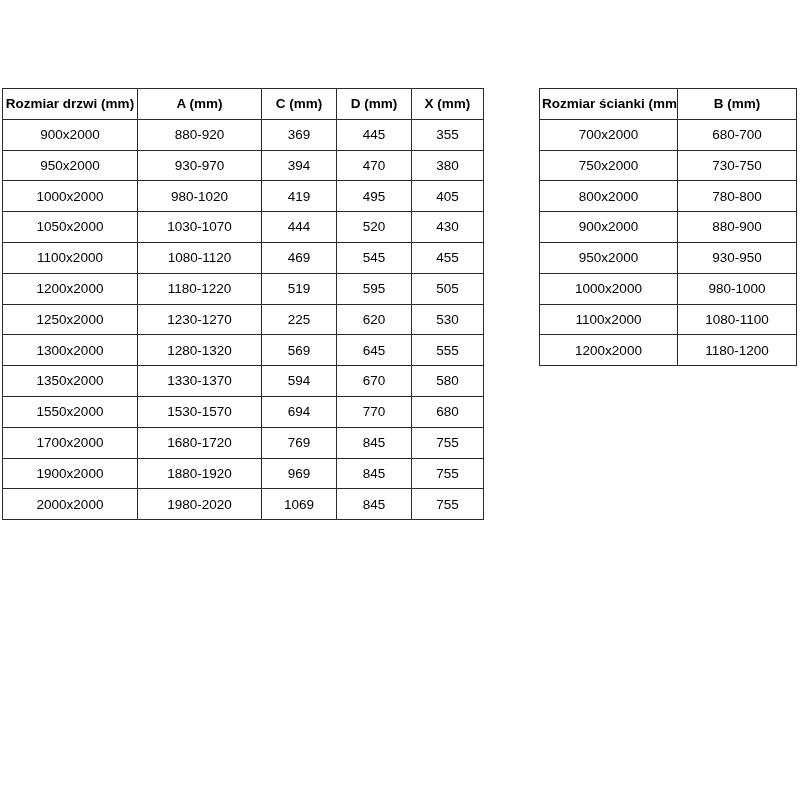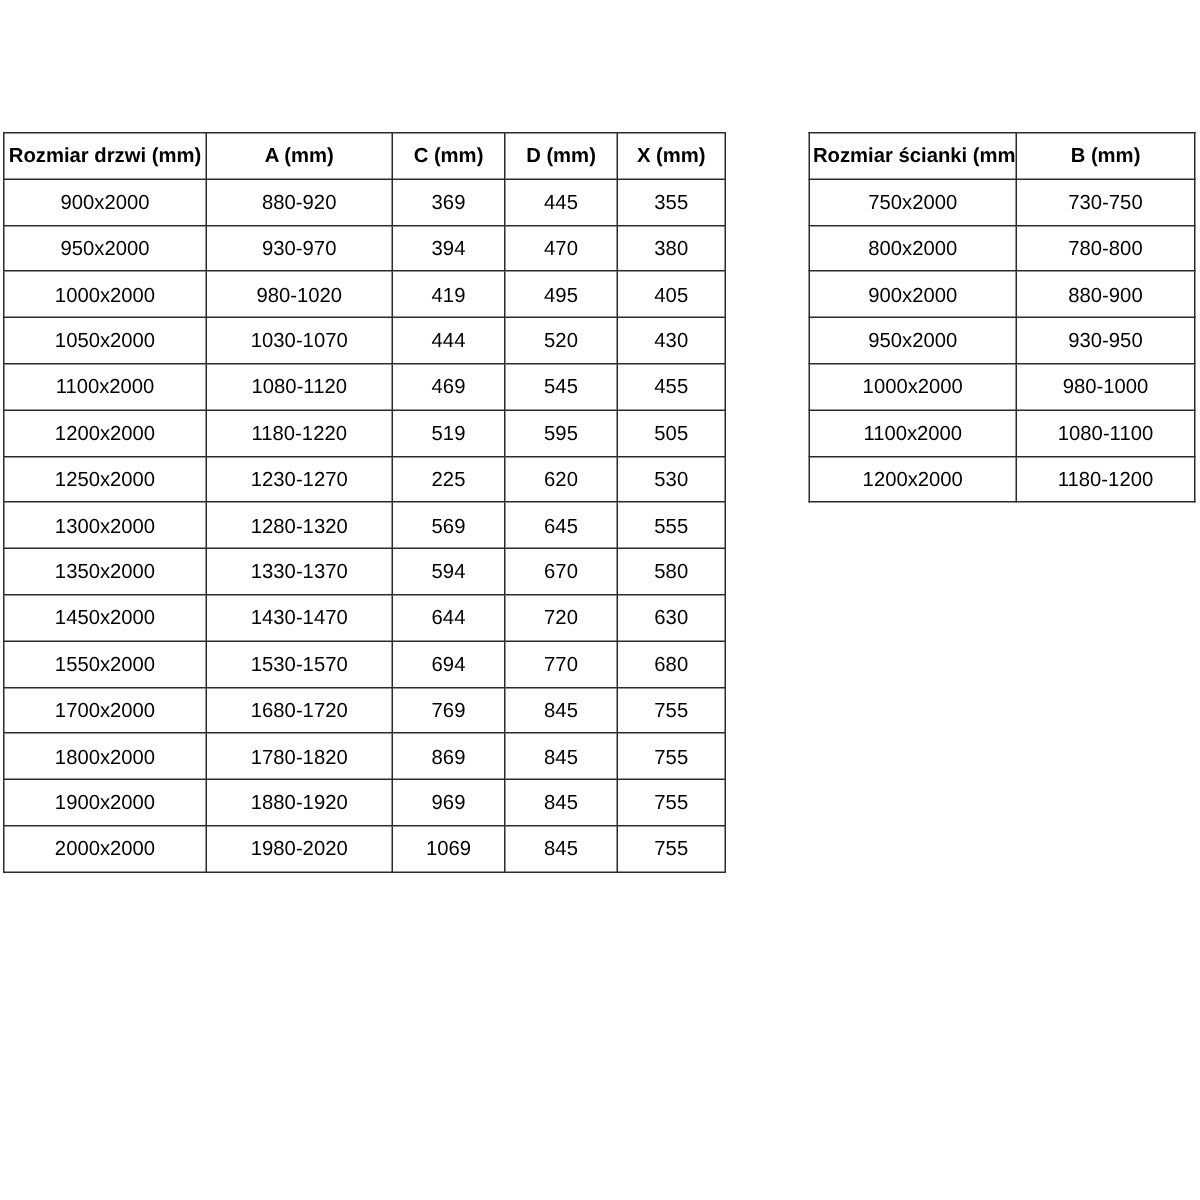--- a/index.html
+++ b/index.html
@@ -126,44 +126,30 @@
         <td>555</td>
       </tr>
       <tr>
         <td>1350x2000</td>
         <td>1330-1370</td>
         <td>594</td>
         <td>670</td>
         <td>580</td>
       </tr>
       <tr>
-        <td>1450x2000</td>
-        <td>1430-1470</td>
-        <td>644</td>
-        <td>720</td>
-        <td>630</td>
-      </tr>
-      <tr>
         <td>1550x2000</td>
         <td>1530-1570</td>
         <td>694</td>
         <td>770</td>
         <td>680</td>
       </tr>
       <tr>
         <td>1700x2000</td>
         <td>1680-1720</td>
         <td>769</td>
-        <td>845</td>
-        <td>755</td>
-      </tr>
-      <tr>
-        <td>1800x2000</td>
-        <td>1780-1820</td>
-        <td>869</td>
         <td>845</td>
         <td>755</td>
       </tr>
       <tr>
         <td>1900x2000</td>
         <td>1880-1920</td>
         <td>969</td>
         <td>845</td>
         <td>755</td>
       </tr>
@@ -183,20 +169,24 @@
     <col style="width:119px">
   </colgroup>
 <thead>
       <tr>
         <th>Rozmiar ścianki (mm)</th>
         <th>B (mm)</th>
       </tr>
     </thead>
     <tbody>
       <tr>
+        <td>700x2000</td>
+        <td>680-700</td>
+      </tr>
+      <tr>
         <td>750x2000</td>
         <td>730-750</td>
       </tr>
       <tr>
         <td>800x2000</td>
         <td>780-800</td>
       </tr>
       <tr>
         <td>900x2000</td>
         <td>880-900</td>

